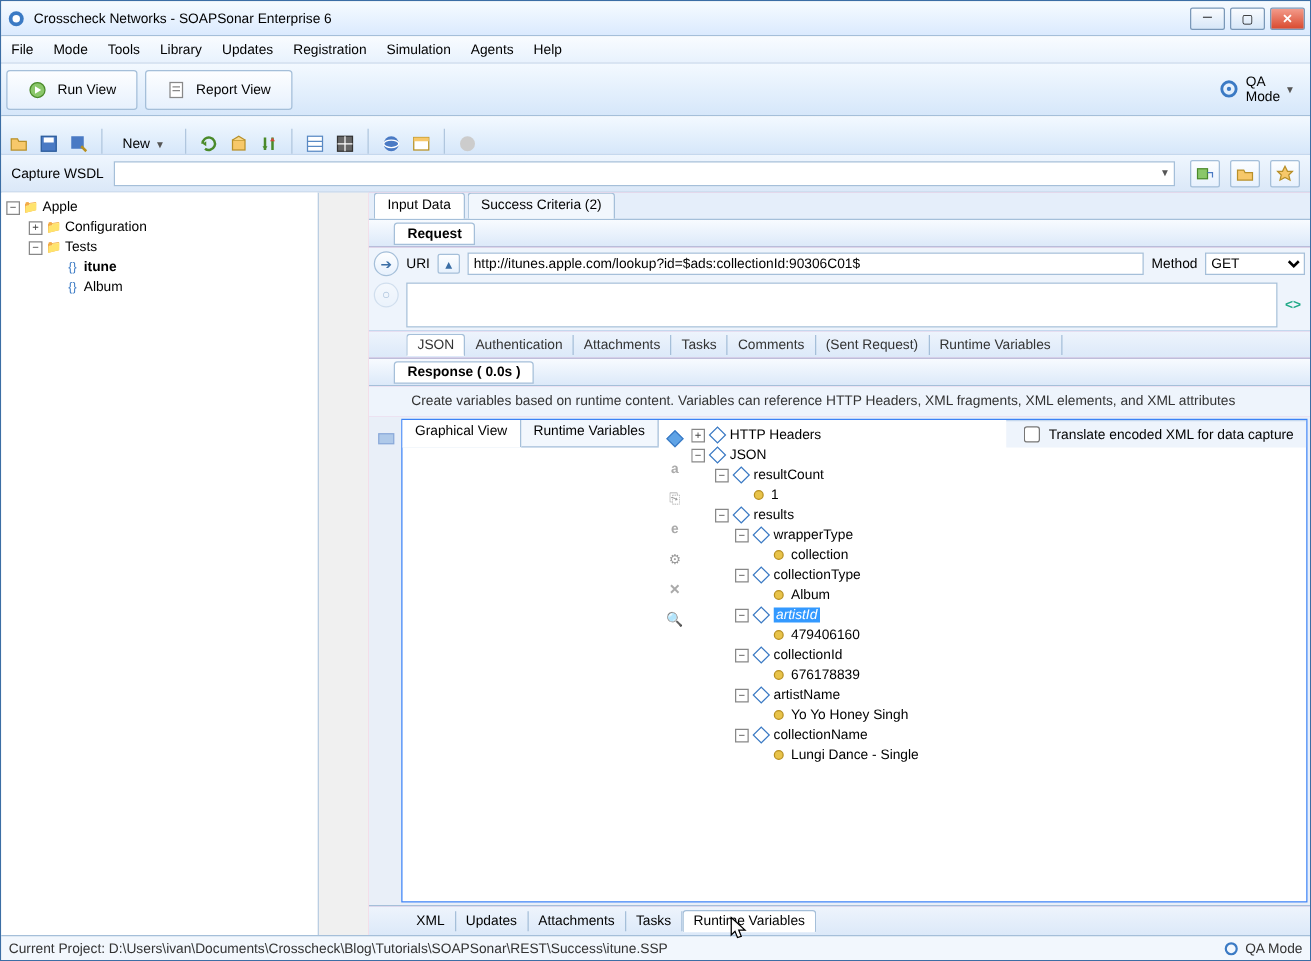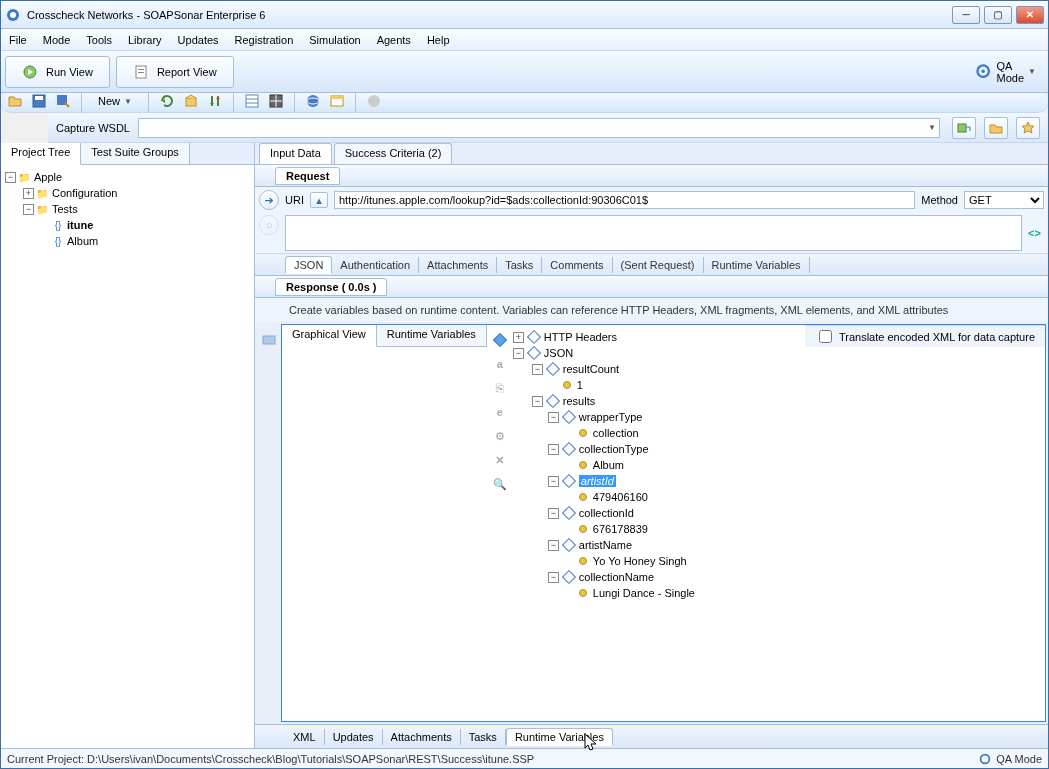--- a/index.html
+++ b/index.html
@@ -12,38 +12,38 @@
 .winbtn { width: 28px; height: 18px; border: 1px solid #7a98b8; border-radius: 2px; background: linear-gradient(#f9fbfe,#d7e7f8); display: flex; align-items: center; justify-content: center; font-size: 10px; }
 .winbtn.close { background: linear-gradient(#f39b8b,#d94a2f); color: #fff; font-weight: bold; }
 .menubar { height: 22px; background: linear-gradient(#f9fcff,#e8f2fd); display: flex; align-items: center; padding: 0 8px; gap: 16px; border-bottom: 1px solid #c5d8ee; }
 .menubar span { color: #000; }
 .viewbar { height: 42px; background: linear-gradient(#f3f9ff,#d6e7fa); display: flex; align-items: center; padding: 0 4px; border-bottom: 1px solid #a5bfd9; }
 .viewbtn { height: 32px; padding: 0 16px; margin-right: 6px; border: 1px solid #a5bfd9; border-radius: 3px; background: linear-gradient(#fdfeff,#e7f1fd); display: flex; align-items: center; gap: 8px; }
 .viewbtn.active { border-color: #f7b84f; background: linear-gradient(#fff9ef,#ffe5b3); }
 .viewbtn .vicn { width: 16px; height: 16px; }
 .spacer { flex: 1; }
 .qamode { display: flex; align-items: center; gap: 4px; padding-right: 8px; }
-.toolbar2 { height: 20px; background: linear-gradient(#f3f9ff,#d6e7fa); display: flex; align-items: flex-start; padding: 0 6px; gap: 8px; border-bottom: 1px solid #c5d8ee; border-radius: 14px; }
+.toolbar2 { height: 31px; background: linear-gradient(#f3f9ff,#d6e7fa); display: flex; align-items: flex-end; padding: 0 6px; gap: 8px; border-bottom: 1px solid #c5d8ee; }
 .tbicn { width: 16px; height: 16px; }
 .tbsep { width: 1px; height: 20px; background: #b0c6de; margin: 0 2px; }
 .newbtn { display: flex; align-items: center; gap: 4px; padding: 2px 6px; }
-.wsdlbar { height: 30px; background: linear-gradient(#eff6fe,#dbe8f8); display: flex; align-items: center; padding: 0 8px; gap: 8px; border-bottom: 1px solid #c5d8ee; margin-left: 47px; }
+.wsdlbar { height: 30px; background: linear-gradient(#eff6fe,#dbe8f8); display: flex; align-items: center; padding: 0 8px; gap: 8px; border-bottom: 1px solid #c5d8ee; }
 .wsdlbar input { flex: 1; height: 20px; border: 1px solid #a5bfd9; background: #fff; padding: 0 4px; }
 .wsdlbtn { width: 24px; height: 22px; border: 1px solid #a5bfd9; border-radius: 2px; background: linear-gradient(#fdfeff,#e7f1fd); display: flex; align-items: center; justify-content: center; }
 .mainarea { flex: 1; display: flex; overflow: hidden; }
 .leftpanel { width: 254px; border-right: 1px solid #a5bfd9; display: flex; flex-direction: column; background: #fff; }
 .lefttabs { height: 22px; display: flex; background: #e5eefa; border-bottom: 1px solid #a5bfd9; }
 .lefttab { padding: 3px 10px; border-right: 1px solid #a5bfd9; background: #f2f7fd; cursor: default; }
 .lefttab.active { background: #fff; border-bottom: 1px solid #fff; margin-bottom: -1px; }
 .tree { flex: 1; padding: 4px; background: #fff; overflow: auto; }
 .tnode { display: flex; align-items: center; gap: 2px; padding: 1px 0; white-space: nowrap; }
 .texp { width: 11px; height: 11px; border: 1px solid #888; display: inline-flex; align-items: center; justify-content: center; font-size: 9px; line-height: 9px; color: #444; background: #fff; }
 .tindent { display: inline-block; }
 .ticn { width: 14px; height: 14px; display: inline-flex; align-items: center; justify-content: center; font-size: 10px; }
-.rightpanel { flex: 1; display: flex; flex-direction: column; background: #f9a8d4; overflow: hidden; }
+.rightpanel { flex: 1; display: flex; flex-direction: column; background: #f9a8d4; overflow: hidden; margin-left: 40px; }
 .righttabs { height: 22px; display: flex; background: #e5eefa; border-bottom: 1px solid #a5bfd9; padding-left: 4px; }
 .righttab { padding: 3px 10px; border: 1px solid #a5bfd9; border-bottom: none; background: #f2f7fd; margin-right: 2px; border-radius: 3px 3px 0 0; }
 .righttab.active { background: #fff; }
 .reqsection { border-bottom: 1px solid #a5bfd9; }
 .sechdr { height: 22px; background: linear-gradient(#f8fbff,#dce9f9); display: flex; align-items: center; padding-left: 20px; border-bottom: 1px solid #a5bfd9; }
 .sechdr .seclabel { font-weight: bold; padding: 2px 10px; border: 1px solid #a5bfd9; border-radius: 3px 3px 0 0; background: #fff; }
 .urirow { height: 26px; display: flex; align-items: center; padding: 0 4px; gap: 6px; background: #eef4fc; }
 .uriicn { width: 20px; height: 20px; border: 1px solid #a5bfd9; border-radius: 10px; background: linear-gradient(#fdfeff,#e7f1fd); display: flex; align-items: center; justify-content: center; color: #3b6ea5; font-size: 11px; }
 .urifield { flex: 1; height: 18px; border: 1px solid #a5bfd9; background: #fff; padding: 0 4px; font-size: 11px; }
 .methodsel { width: 80px; height: 18px; border: 1px solid #a5bfd9; background: #fff; font-size: 11px; }
@@ -214,24 +214,20 @@
     <div class="wsdlbtn">
         <svg width="14" height="14" viewBox="0 0 14 14">
           <path d="M7 1l2 4h4l-3 3 1 4-4-2-4 2 1-4-3-3h4z" fill="#f7c86a" stroke="#b8902a"></path>
         </svg>
       </div>
   </div>
 
   <div class="mainarea">
 
     <div class="leftpanel">
-      <div class="lefttabs">
-        <div class="lefttab active">Project Tree</div>
-        <div class="lefttab">Test Suite Groups</div>
-      </div>
       <div class="tree">
         <div class="tnode">
             <span class="texp">−</span>
             <span class="ticn">📁</span>
             <span>Apple</span>
           </div>
         <div class="tnode">
             <span class="tindent" style="width:16px"></span>
             <span class="texp">+</span>
             <span class="ticn">📁</span>

